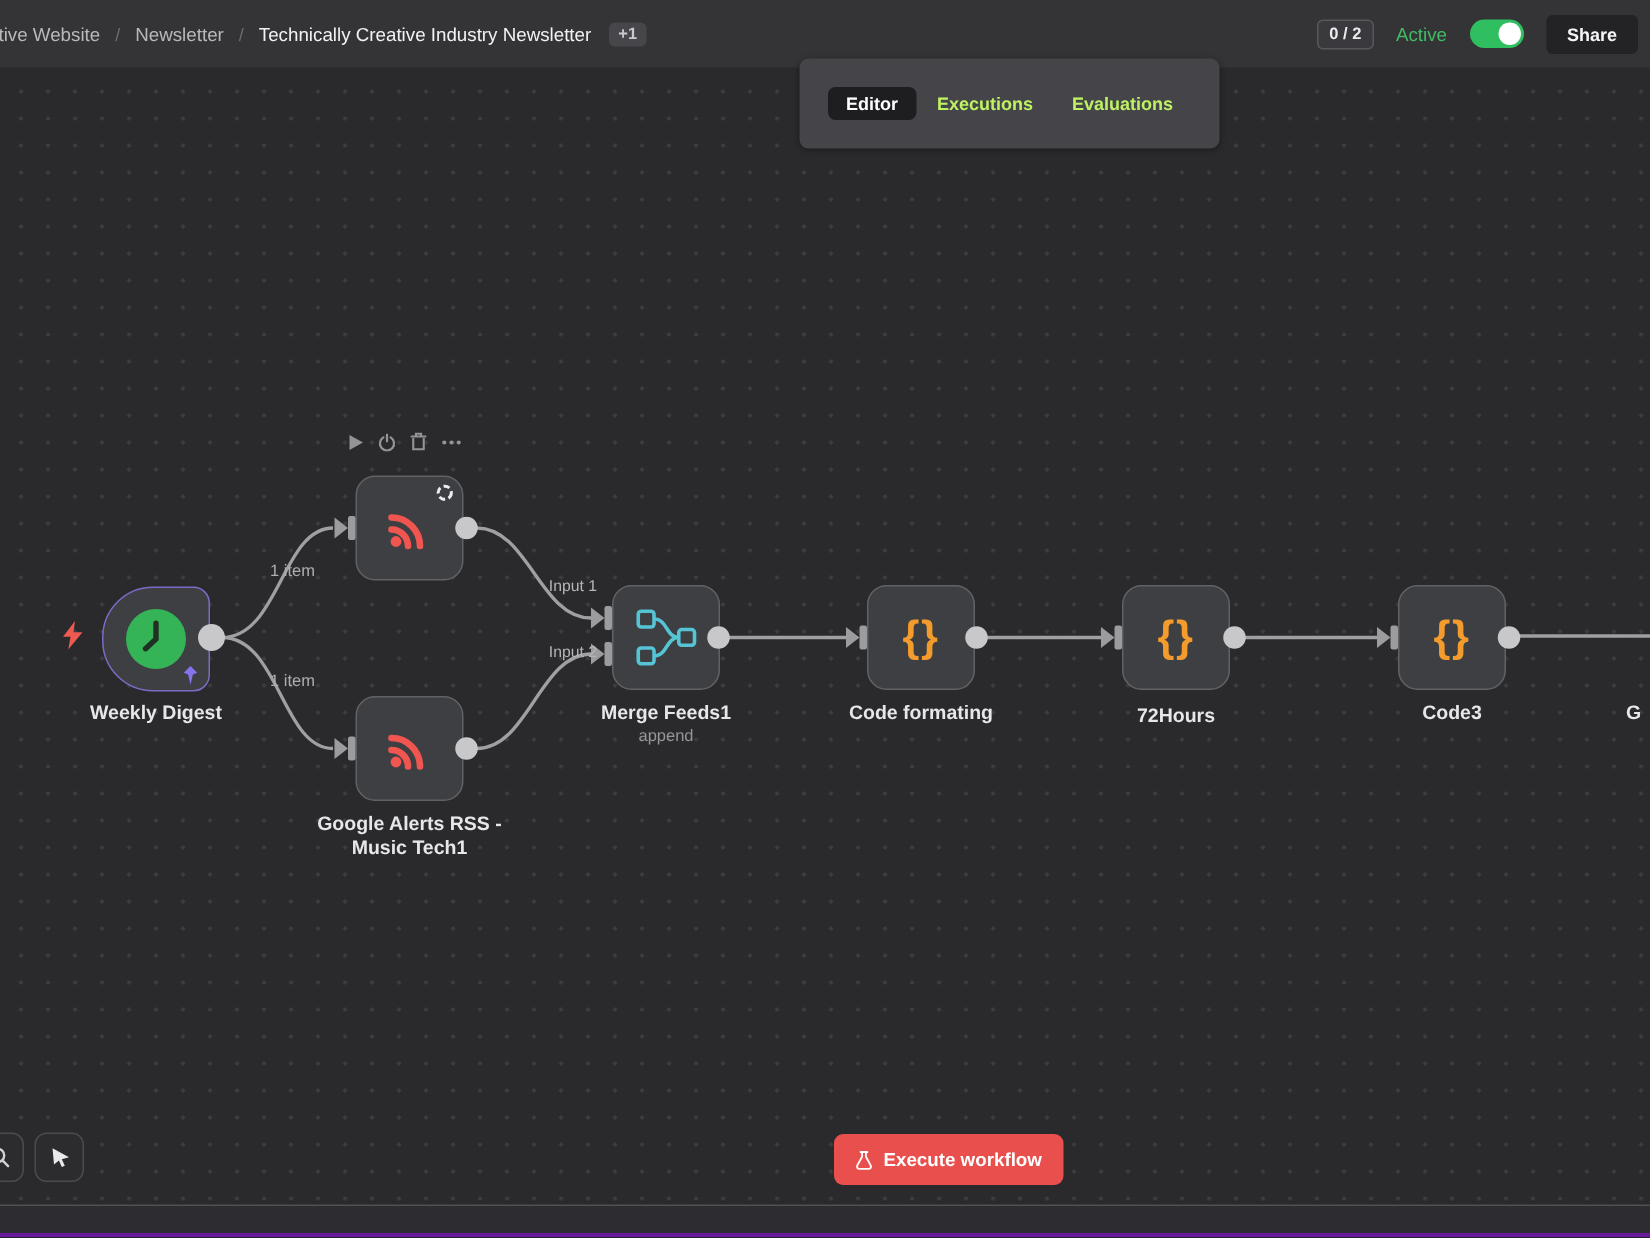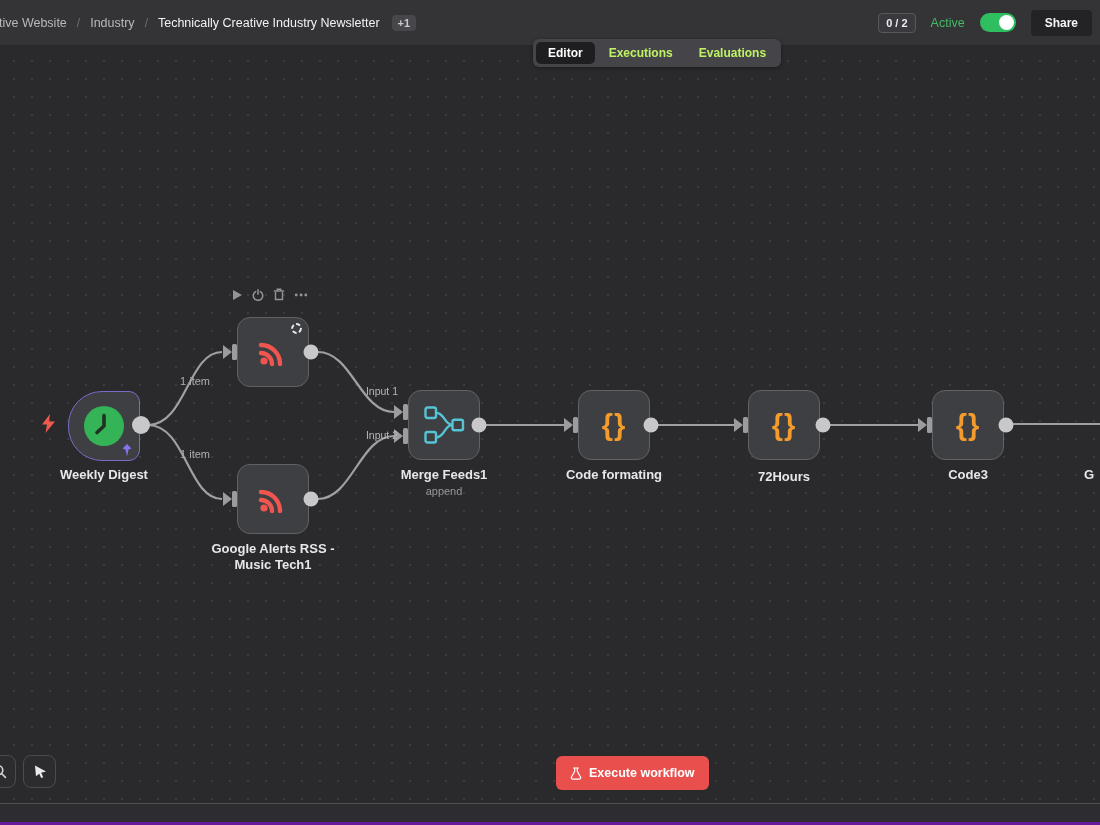--- a/index.html
+++ b/index.html
@@ -20,21 +20,21 @@
   .counter-badge{border:1px solid #58585c;background:#3a3a3e;color:#ececee;
                  font-size:11px;font-weight:bold;border-radius:4px;padding:3px 7px;cursor:pointer;}
   .active-label{color:#41bb66;font-size:12.5px;font-weight:500;}
   .toggle{width:36px;height:19px;border-radius:10px;background:#2fbe60;position:relative;cursor:pointer;}
   .toggle .knob{position:absolute;top:2px;right:2px;width:15px;height:15px;border-radius:50%;background:#fff;}
   .share-btn{background:#232326;color:#f5f5f7;font-size:12px;font-weight:bold;
              border-radius:4px;padding:6px 14px;cursor:pointer;}
 
   
   .tabs{position:absolute;top:39px;left:533px;display:flex;align-items:center;gap:2px;
-        background:#454549;border-radius:6px;padding:3px;z-index:11;box-shadow:0 1px 4px rgba(0,0,0,.35);}
+        background:#454549;border-radius:6px;padding:19px;z-index:11;box-shadow:0 1px 4px rgba(0,0,0,.35);}
   .tab{font-size:12px;color:#bef264;padding:4px 12px;border-radius:5px;cursor:pointer;white-space:nowrap;font-weight:bold;}
   .tab.active{background:#1e1e21;color:#ffffff;font-weight:bold;}
 
   
   .canvas{position:absolute;top:45px;left:0;width:1100px;height:758px;
           background-image:radial-gradient(circle,#3d3d41 1.3px,transparent 1.5px);
           background-size:18px 18px;background-position:5px 7px;z-index:1;}
   .wires{position:absolute;top:0;left:0;width:1100px;height:825px;z-index:4;pointer-events:none;}
 
   .node{position:absolute;width:72px;height:70px;background:#3e3f42;border:1px solid #626266;
@@ -65,21 +65,21 @@
 </style>
 </head>
 <body>
 
 <div class="app">
 
   <div class="topbar">
     <div class="crumbs">
       <span class="crumb">ative Website</span>
       <span class="crumb-sep">/</span>
-      <span class="crumb">Industry</span>
+      <span class="crumb">Newsletter</span>
       <span class="crumb-sep">/</span>
       <span class="crumb active">Technically Creative Industry Newsletter</span>
       <span class="more-badge">+1</span>
     </div>
     <div class="top-right">
       <span class="counter-badge">0 / 2</span>
       <span class="active-label">Active</span>
       <span class="toggle">
           <span class="knob"></span>
         </span>

